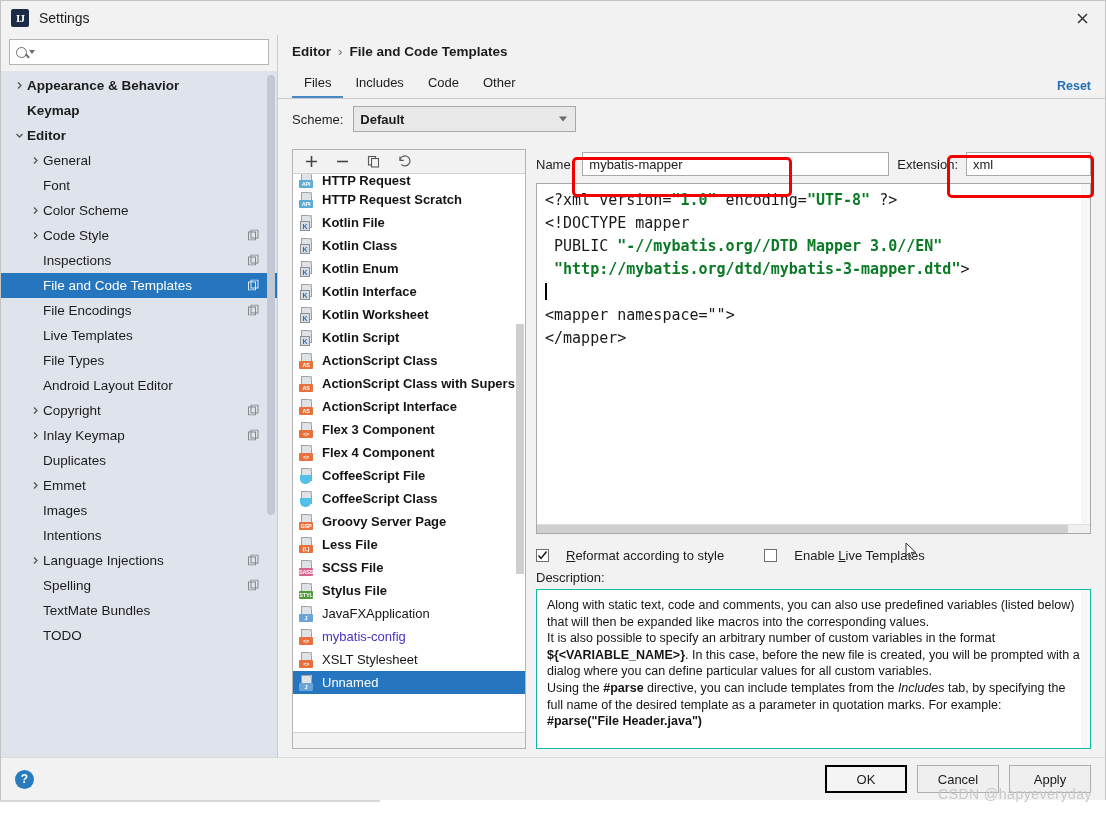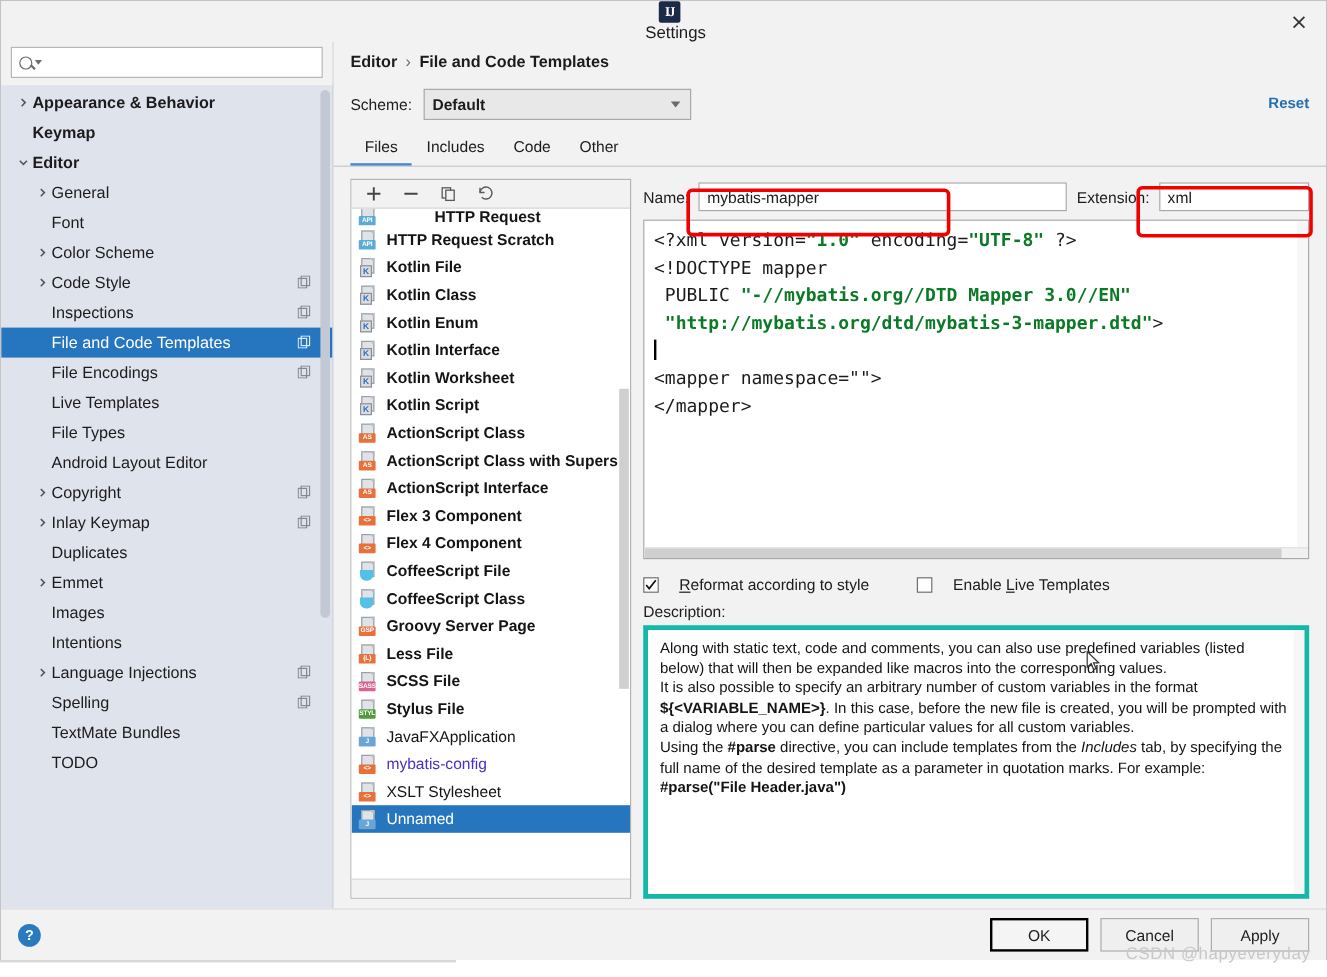--- a/index.html
+++ b/index.html
@@ -22,21 +22,20 @@
     width: 1106px; height: 800px;
     background: #f2f2f2;
     border: 1px solid #c4c4c4;
   }
   #titlebar {
     height: 34px;
     background: #f2f2f2;
     display: flex; align-items: center;
     padding-left: 10px;
     position: relative;
-    flex-direction: column;
   }
   #app-icon {
     width: 18px; height: 18px;
     background: #1b2a47;
     border-radius: 2px;
     display: flex; align-items: center; justify-content: center;
     color: #fff; font-size: 11px; font-weight: bold;
     font-family: "Liberation Serif", serif;
     flex: 0 0 auto;
     letter-spacing: -1px;
@@ -372,22 +371,22 @@
     border: 1px solid #6f6f6f;
     background: #fff;
     display: flex; align-items: center; justify-content: center;
     flex: 0 0 13px;
   }
   .chk .box svg { display: none; }
   .chk.on .box svg { display: block; }
   .u { text-decoration: underline; }
   #desc-label { font-size: 13px; margin-bottom: 4px; }
   #desc-box {
-    height: 228px;
-    border: 4px solid #14b8a6;
+    height: 160px;
+    border: 1px solid #14b8a6;
     background: #fff;
     position: relative;
     overflow: hidden;
   }
   #desc-text {
     padding: 7px 10px 0 10px;
     font-size: 12.5px;
     line-height: 16.6px;
     color: #141414;
   }
@@ -655,35 +654,35 @@
 
     <div id="right">
 
       <div id="breadcrumb">
         <span>Editor</span>
         <span class="sep">›</span>
         <span>File and Code Templates</span>
       </div>
       <div id="reset-link">Reset</div>
 
+      <div id="tabs">
+          <div class="tab active">Files</div>
+          <div class="tab">Includes</div>
+          <div class="tab">Code</div>
+          <div class="tab">Other</div>
+        </div>
+
       <div id="scheme-row">
         <span id="scheme-label">Scheme:</span>
         <div id="scheme-select">
           <span>Default</span>
           <span class="chev"></span>
         </div>
       </div>
 
-      <div id="tabs">
-          <div class="tab active">Files</div>
-          <div class="tab">Includes</div>
-          <div class="tab">Code</div>
-          <div class="tab">Other</div>
-        </div>
-
       <div id="panes">
 
         <div id="tpl-panel">
           <div id="tpl-toolbar">
             <div class="tb-btn">
               <svg width="13" height="13" viewBox="0 0 13 13">
                   <path d="M6.5 1 V12 M1 6.5 H12" stroke="#444" stroke-width="1.6"></path>
                 </svg>
             </div>
             <div class="tb-btn">
@@ -699,21 +698,21 @@
             </div>
             <div class="tb-btn">
               <svg width="14" height="13" viewBox="0 0 14 13">
                 <path d="M2 5 A5 5 0 1 1 3.4 9.4" fill="none" stroke="#5a5a5a" stroke-width="1.2"></path>
                 <path d="M2 1.5 V5.4 H5.8" fill="none" stroke="#5a5a5a" stroke-width="1.2"></path>
               </svg>
             </div>
           </div>
           <div id="tpl-list">
             <div id="tpl-items">
-                <div class="tpl-item" style="height: 14px; align-items: flex-end; overflow: hidden; gap: 40px;">
+                <div class="tpl-item" style="height: 14px; align-items: flex-end; overflow: hidden;">
                   <span class="ficon">
                     <span class="sheet"></span>
                     <span class="badge" style="background:#5aabd6">API</span>
                   </span>
                   <span>HTTP Request</span>
                 </div>
                 <div class="tpl-item">
                   <span class="ficon">
                     <span class="sheet"></span>
                     <span class="badge" style="background:#5aabd6">API</span>

